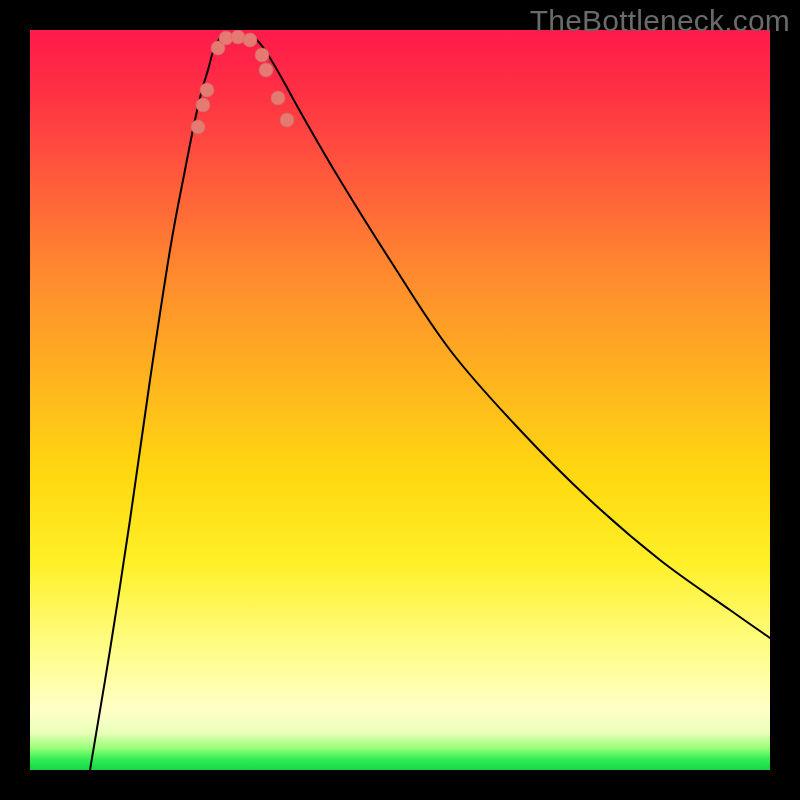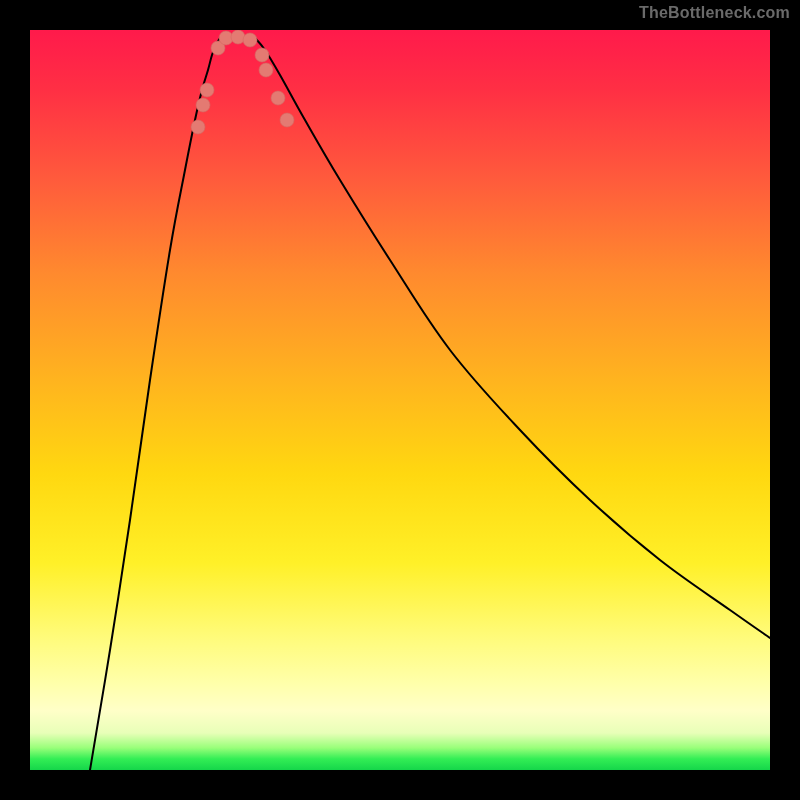--- a/index.html
+++ b/index.html
@@ -15,22 +15,22 @@
     position: relative;
     width: 800px;
     height: 800px;
     background: #000000;
   }
   .watermark {
     position: absolute;
     top: 4px;
     right: 10px;
     color: #6a6a6a;
-    font-size: 16px;
-    font-weight: 700;
+    font-size: 30px;
+    font-weight: 400;
     letter-spacing: 0.2px;
     z-index: 20;
     user-select: none;
   }
   .plot-area {
     position: absolute;
     left: 30px;
     top: 30px;
     width: 740px;
     height: 740px;

